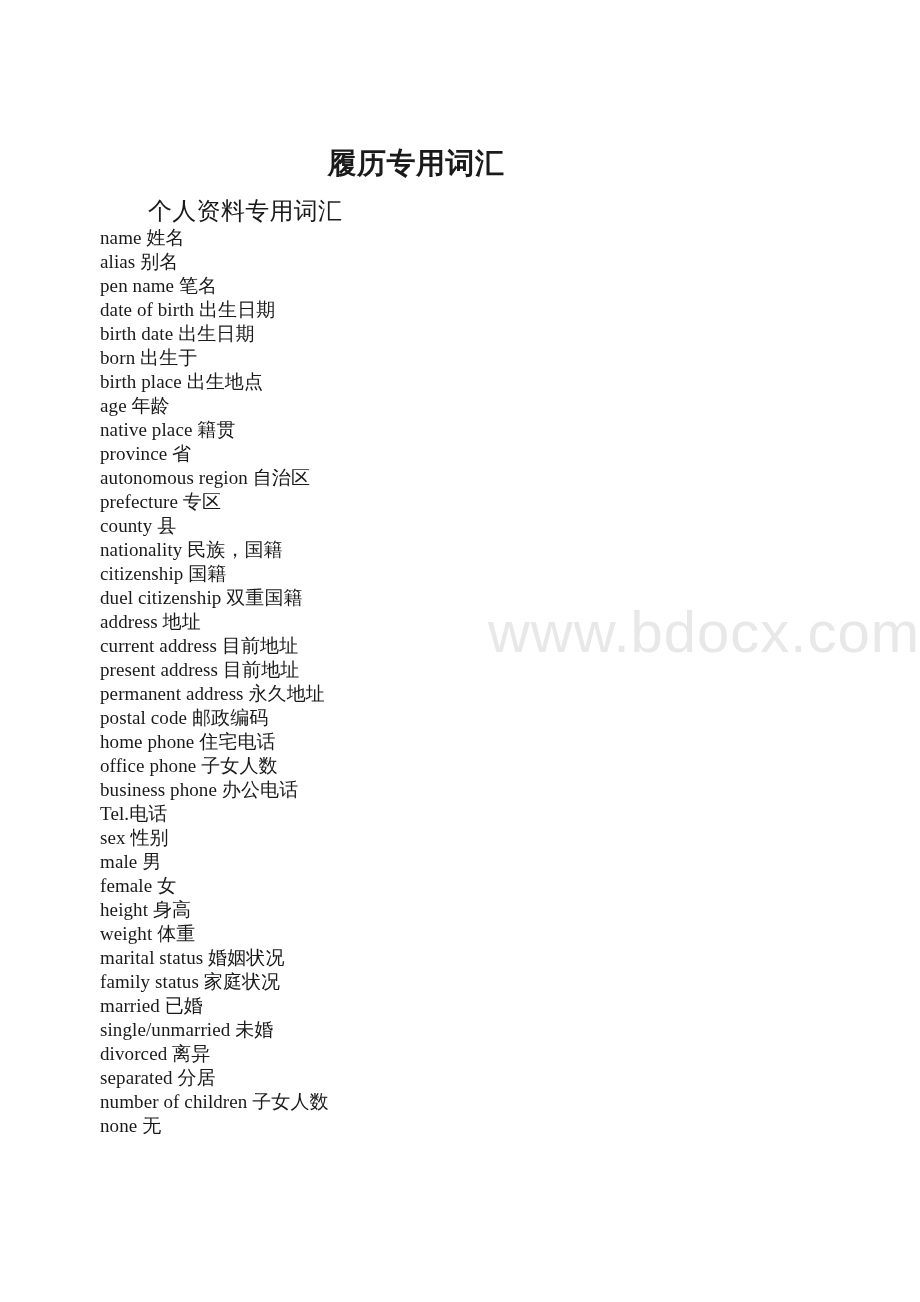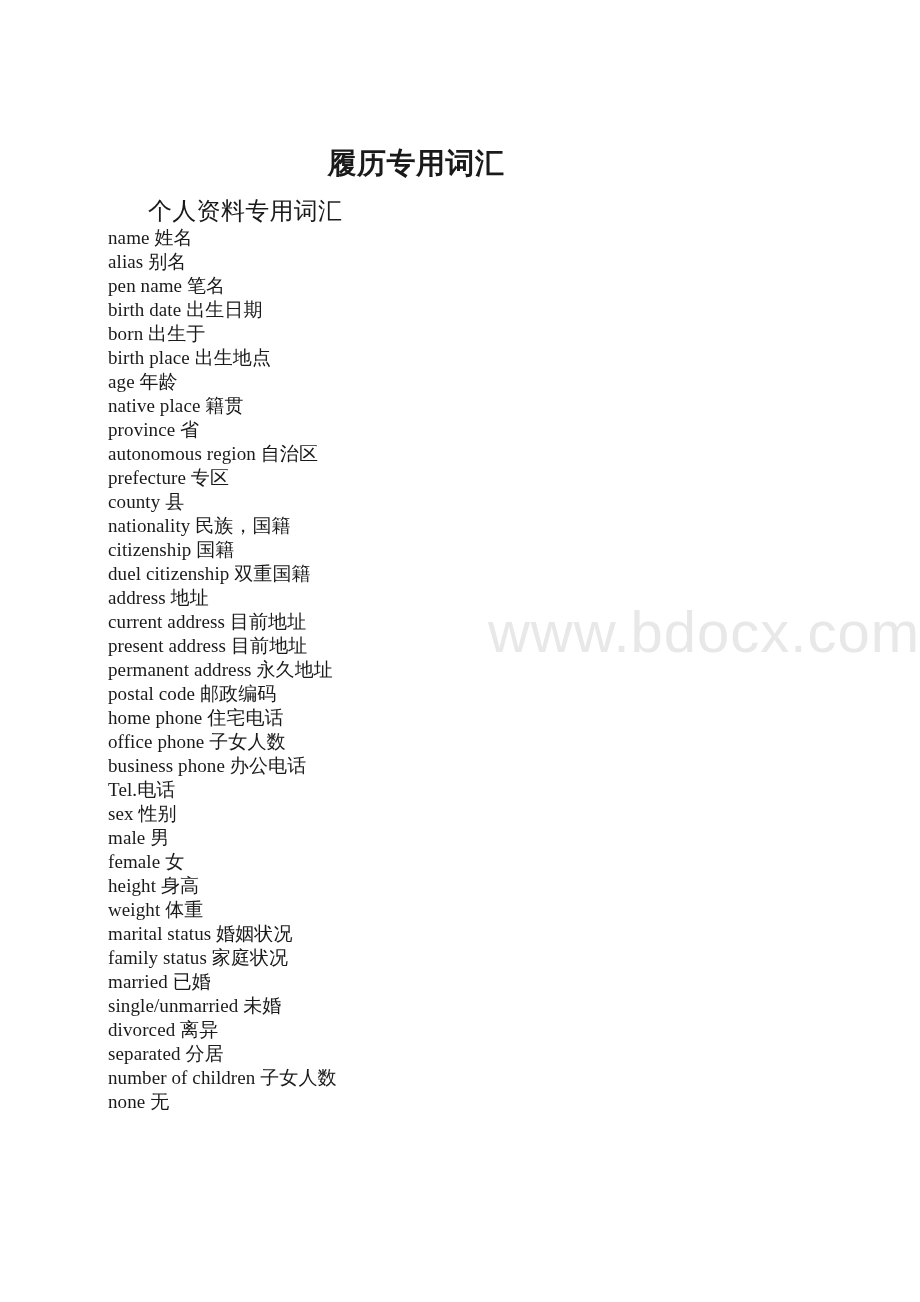--- a/index.html
+++ b/index.html
@@ -53,21 +53,21 @@
     position: absolute;
     left: 148px;
     top: 199px;
     font-size: 24px;
     line-height: 25px;
     letter-spacing: 0.3px;
     white-space: nowrap;
   }
   .vocab-list {
     position: absolute;
-    left: 108px;
+    left: 100px;
     top: 226px;
     margin: 0;
     padding: 0;
     list-style: none;
   }
   .vocab-item {
     font-size: 19px;
     line-height: 24px;
     height: 24px;
     white-space: nowrap;
@@ -84,20 +84,21 @@
   <div class="content">
 
     <h1 class="doc-title">履历专用词汇</h1>
 
     <div class="subtitle">个人资料专用词汇</div>
 
     <ul class="vocab-list">
         <li class="vocab-item">name 姓名</li>
         <li class="vocab-item">alias 别名</li>
         <li class="vocab-item">pen name 笔名</li>
+        <li class="vocab-item">date of birth 出生日期</li>
         <li class="vocab-item">birth date 出生日期</li>
         <li class="vocab-item">born 出生于</li>
         <li class="vocab-item">birth place 出生地点</li>
         <li class="vocab-item">age 年龄</li>
         <li class="vocab-item">native place 籍贯</li>
         <li class="vocab-item">province 省</li>
         <li class="vocab-item">autonomous region 自治区</li>
         <li class="vocab-item">prefecture 专区</li>
         <li class="vocab-item">county 县</li>
         <li class="vocab-item">nationality 民族，国籍</li>

